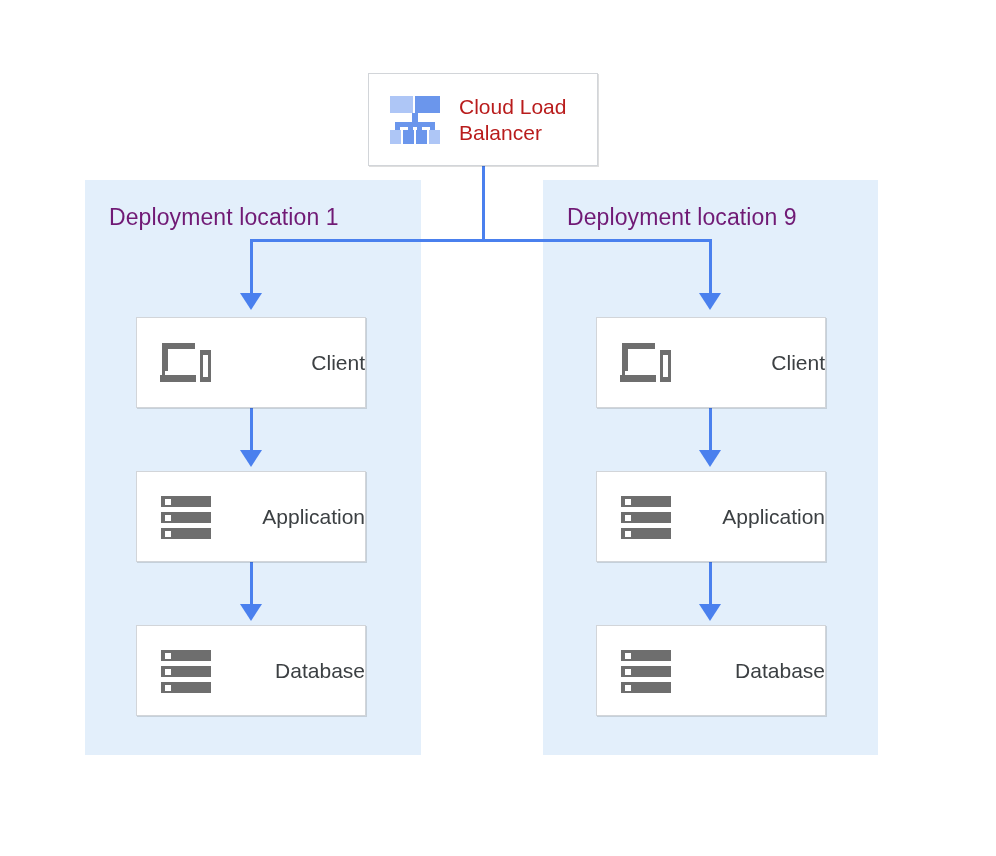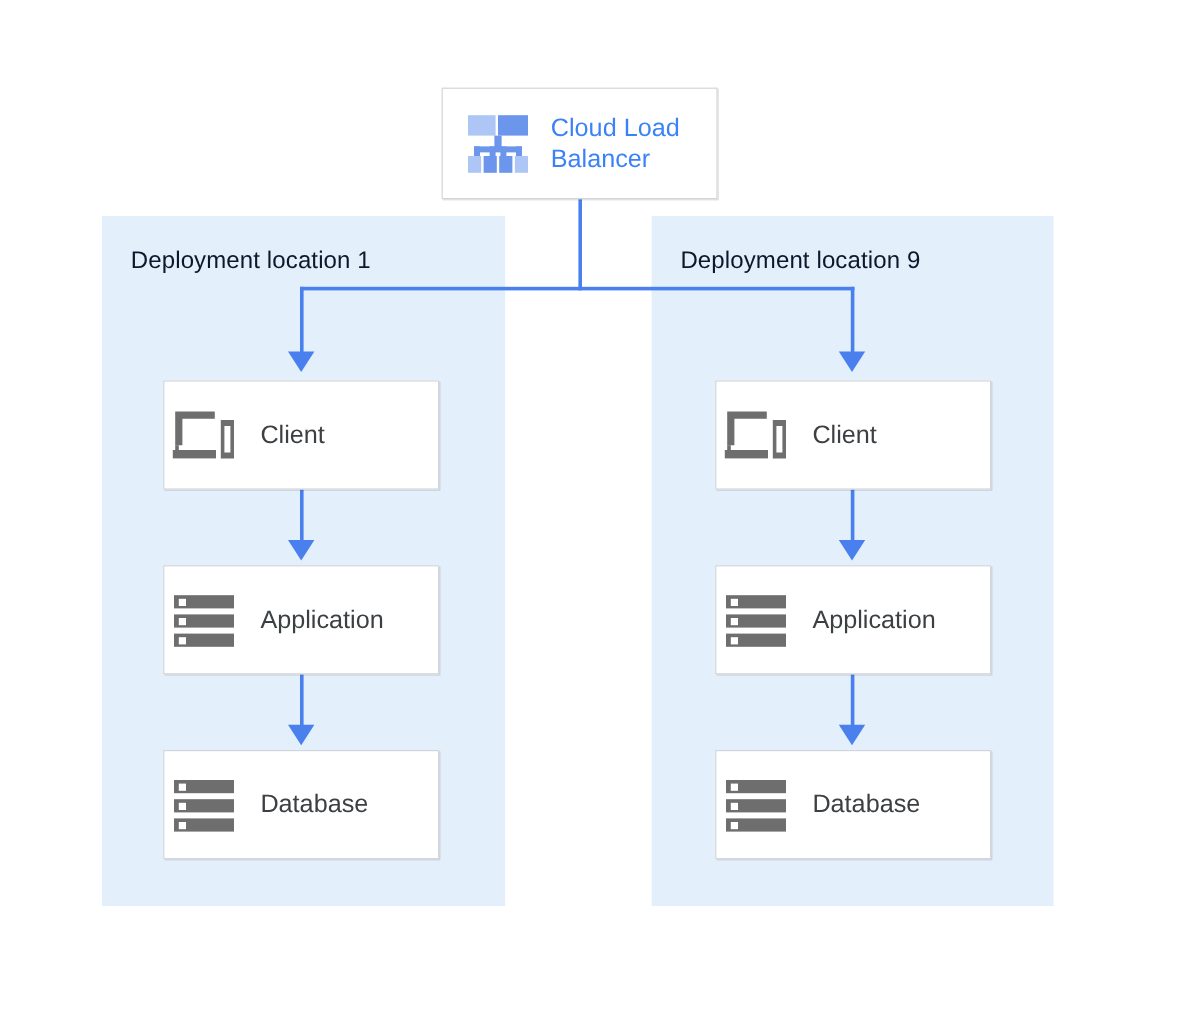--- a/index.html
+++ b/index.html
@@ -22,22 +22,22 @@
     overflow: hidden;
   }
 
   
   .zone {
     position: absolute;
     background: #E3EFFB;
   }
   .zone-label {
     position: absolute;
-    color: #0f172a;
-    font-size: 20px;
+    color: #701a75;
+    font-size: 23px;
     line-height: 22px;
     letter-spacing: 0.1px;
     white-space: nowrap;
   }
 
   
   .node {
     position: absolute;
     background: #ffffff;
     border: 1px solid #D2D5D9;
@@ -58,24 +58,24 @@
     font-size: 21px;
     line-height: 26px;
     white-space: pre-line;
   }
 
   
   .node.lb {
     padding-left: 18px;
   }
   .node.lb .node-icon { width: 56px; height: 56px; }
-  .node.lb .node-label { margin-left: 16px; color: #3b82f6; }
-
-  
-  .node.std { padding-left: 6px; }
+  .node.lb .node-label { margin-left: 16px; color: #b91c1c; }
+
+  
+  .node.std { padding-left: 22px; justify-content: space-between; }
   .node.std .node-icon { width: 54px; height: 46px; }
   .node.std .node-label { margin-left: 20px; }
 
   
   .conn {
     position: absolute;
     background: #4A80EE;
     z-index: 2;
   }
   .conn.v { width: 3px; }

